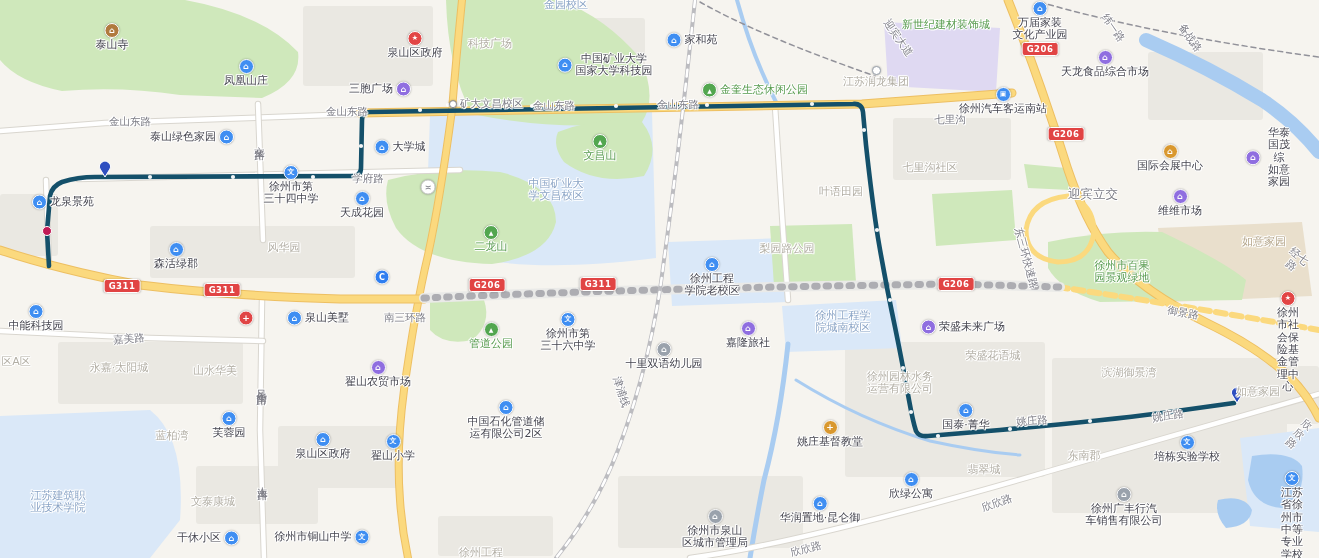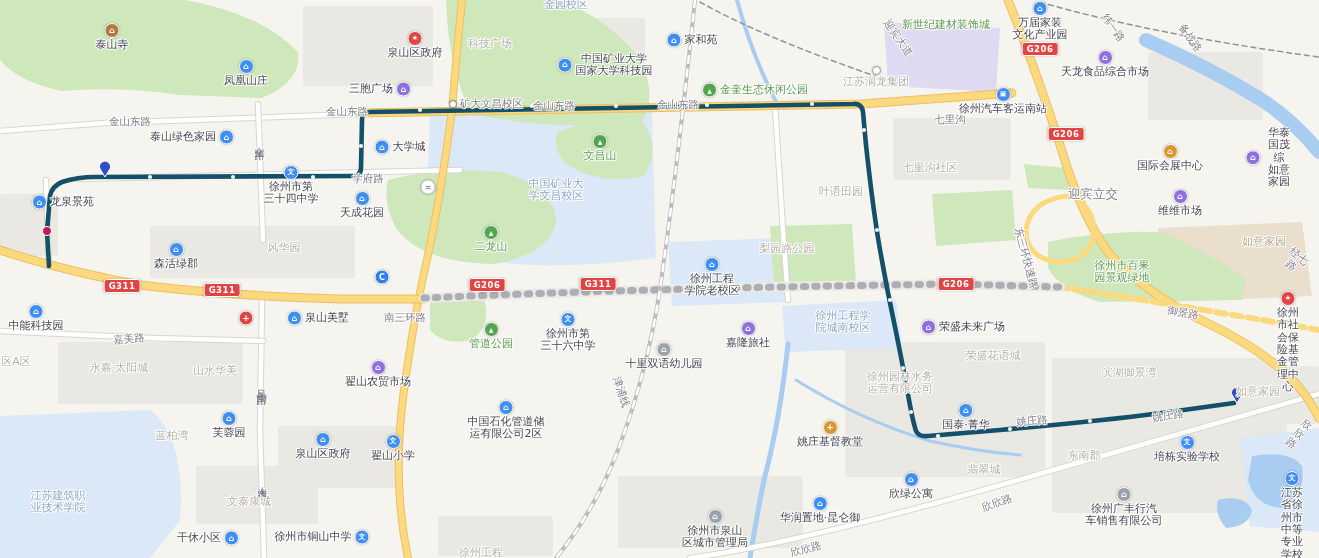--- a/index.html
+++ b/index.html
@@ -233,21 +233,21 @@
       <div class="lbl poi col" style="left: 820px; top: 496px; transform: translate(-50%, 0px);"><span class="mi" style="background: rgb(63, 142, 242);">⌂</span><span class="t">华润置地·昆仑御</span></div>
       <div class="lbl road" style="left: 997px; top: 503px; transform: translate(-50%, -50%) rotate(-20deg);"><span class="t">欣欣路</span></div>
       <div class="lbl poi col" style="left: 1124px; top: 487px; transform: translate(-50%, 0px);"><span class="mi" style="background: rgb(154, 162, 172);">⌂</span><span class="t">徐州广丰行汽
 车销售有限公司</span></div>
       <div class="lbl poi col" style="left: 1292px; top: 471px; transform: translate(-50%, 0px);"><span class="mi" style="background: rgb(63, 142, 242); font-size: 7px;">文</span><span class="t">江苏省徐州市
 中等专业学校</span></div>
       <div class="lbl poi col" style="left: 715px; top: 509px; transform: translate(-50%, 0px);"><span class="mi" style="background: rgb(154, 162, 172);">⌂</span><span class="t">徐州市泉山
 区城市管理局</span></div>
       <div class="lbl blue" style="left: 58px; top: 502px; transform: translate(-50%, -50%);"><span class="t">江苏建筑职
 业技术学院</span></div>
-      <div class="lbl area" style="left: 213px; top: 502px; transform: translate(-50%, -50%); margin-left: 36px;"><span class="t">文泰康城</span></div>
+      <div class="lbl area" style="left: 213px; top: 502px; transform: translate(-50%, -50%);"><span class="t">文泰康城</span></div>
       <div class="lbl area" style="left: 481px; top: 553px; transform: translate(-50%, -50%);"><span class="t">徐州工程</span></div>
       <div class="lbl road" style="left: 806px; top: 549px; transform: translate(-50%, -50%) rotate(-15deg);"><span class="t">欣欣路</span></div>
       <div class="lbl poi" style="left: 208px; top: 538px; transform: translate(-50%, -50%);"><span class="t">干休小区</span><span class="mi" style="background: rgb(63, 142, 242);">⌂</span></div>
       <div class="lbl poi" style="left: 322px; top: 537px; transform: translate(-50%, -50%);"><span class="t">徐州市铜山中学</span><span class="mi" style="background: rgb(63, 142, 242); font-size: 7px;">文</span></div>
       <div class="lbl poi" style="left: 428px; top: 187px; transform: translate(-50%, -50%);"><span class="mi" style="background: rgb(255, 255, 255); color: rgb(138, 138, 146); font-size: 8px; border: 1px solid rgb(201, 201, 201);">≍</span></div>
       <div class="lbl poi" style="left: 382px; top: 277px; transform: translate(-50%, -50%);"><span class="mi" style="background: rgb(47, 126, 240); font-size: 8px;">C</span></div>
       <div class="lbl poi" style="left: 246px; top: 318px; transform: translate(-50%, -50%);"><span class="mi" style="background: rgb(224, 69, 69); font-size: 9px;">+</span></div>
       <div class="badge" style="left: 1040px; top: 49px;">G206</div>
       <div class="badge" style="left: 1066px; top: 134px;">G206</div>
       <div class="badge" style="left: 122px; top: 286px;">G311</div>

